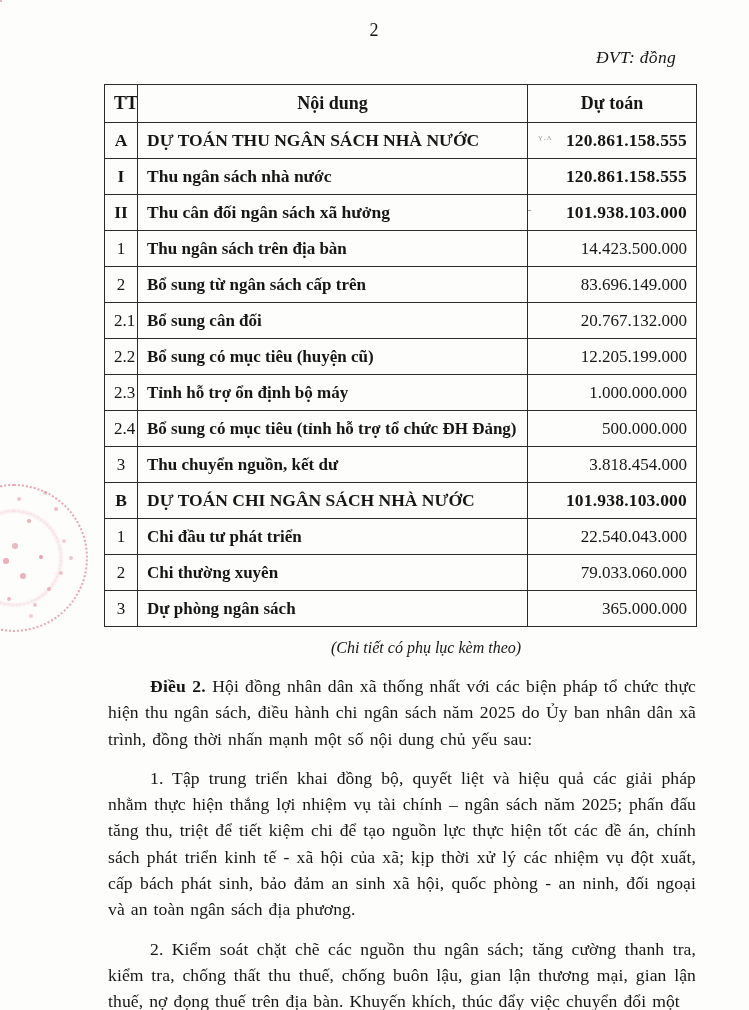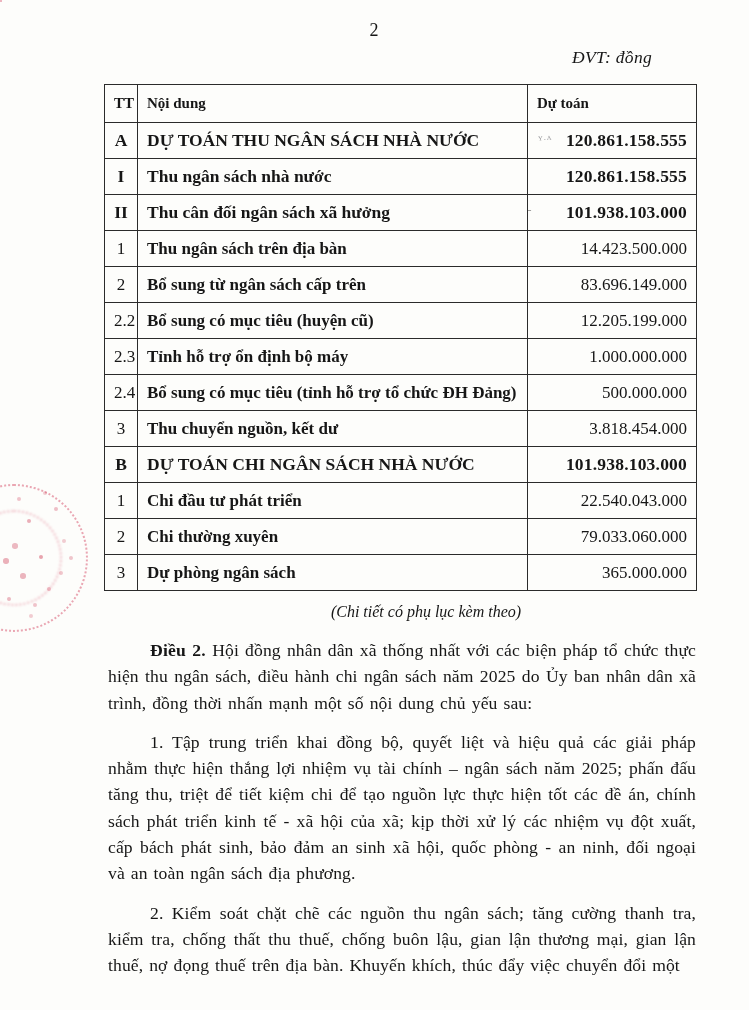--- a/index.html
+++ b/index.html
@@ -21,42 +21,42 @@
     text-align:center;
     padding-top:20px;
     font-size:18px;
     letter-spacing:1px;
   }
   .unit-line{
     text-align:right;
     font-style:italic;
     font-size:17.5px;
     margin-top:6px;
-    padding-right:97px;
+    padding-right:73px;
     letter-spacing:.3px;
   }
   
   table.budget{
     border-collapse:collapse;
     table-layout:fixed;
     width:592px;
     margin-top:16px;
     font-size:17px;
   }
   table.budget col.c-tt{width:33px;}
   table.budget col.c-label{width:390px;}
   table.budget col.c-value{width:169px;}
   table.budget th, table.budget td{
     border:1.6px solid #2b2b2b;
     padding:0 9px;
     height:35px;
     vertical-align:middle;
     overflow:hidden;
   }
-  table.budget thead th{height:37px;font-weight:bold;text-align:left;font-size:15px;}
+  table.budget thead th{height:37px;font-weight:bold;text-align:center;font-size:18px;}
   td.cell-tt{text-align:center;padding:0 2px;}
   td.cell-label{text-align:left;font-weight:bold;}
   td.cell-value{text-align:right;position:relative;white-space:nowrap;}
   tr.bold-row td{font-weight:bold;font-size:17.5px;}
   tr.bold-row td.cell-value{letter-spacing:.2px;font-family:Liberation Serif, serif;}
   
   td.artifact-squiggle::before{
     content:"ʏ.ʌ";
     position:absolute;left:10px;top:9px;
     font-size:9px;color:#8f8f93;opacity:.85;
@@ -171,20 +171,25 @@
         <td class="cell-tt">1</td>
         <td class="cell-label">Thu ngân sách trên địa bàn</td>
         <td class="cell-value"><span>14.423.500.000</span></td>
       </tr>
           <tr>
         <td class="cell-tt">2</td>
         <td class="cell-label">Bổ sung từ ngân sách cấp trên</td>
         <td class="cell-value"><span>83.696.149.000</span></td>
       </tr>
           <tr>
+        <td class="cell-tt">2.1</td>
+        <td class="cell-label">Bổ sung cân đối</td>
+        <td class="cell-value"><span>20.767.132.000</span></td>
+      </tr>
+          <tr>
         <td class="cell-tt">2.2</td>
         <td class="cell-label">Bổ sung có mục tiêu (huyện cũ)</td>
         <td class="cell-value"><span>12.205.199.000</span></td>
       </tr>
           <tr>
         <td class="cell-tt">2.3</td>
         <td class="cell-label">Tỉnh hỗ trợ ổn định bộ máy</td>
         <td class="cell-value"><span>1.000.000.000</span></td>
       </tr>
           <tr>

